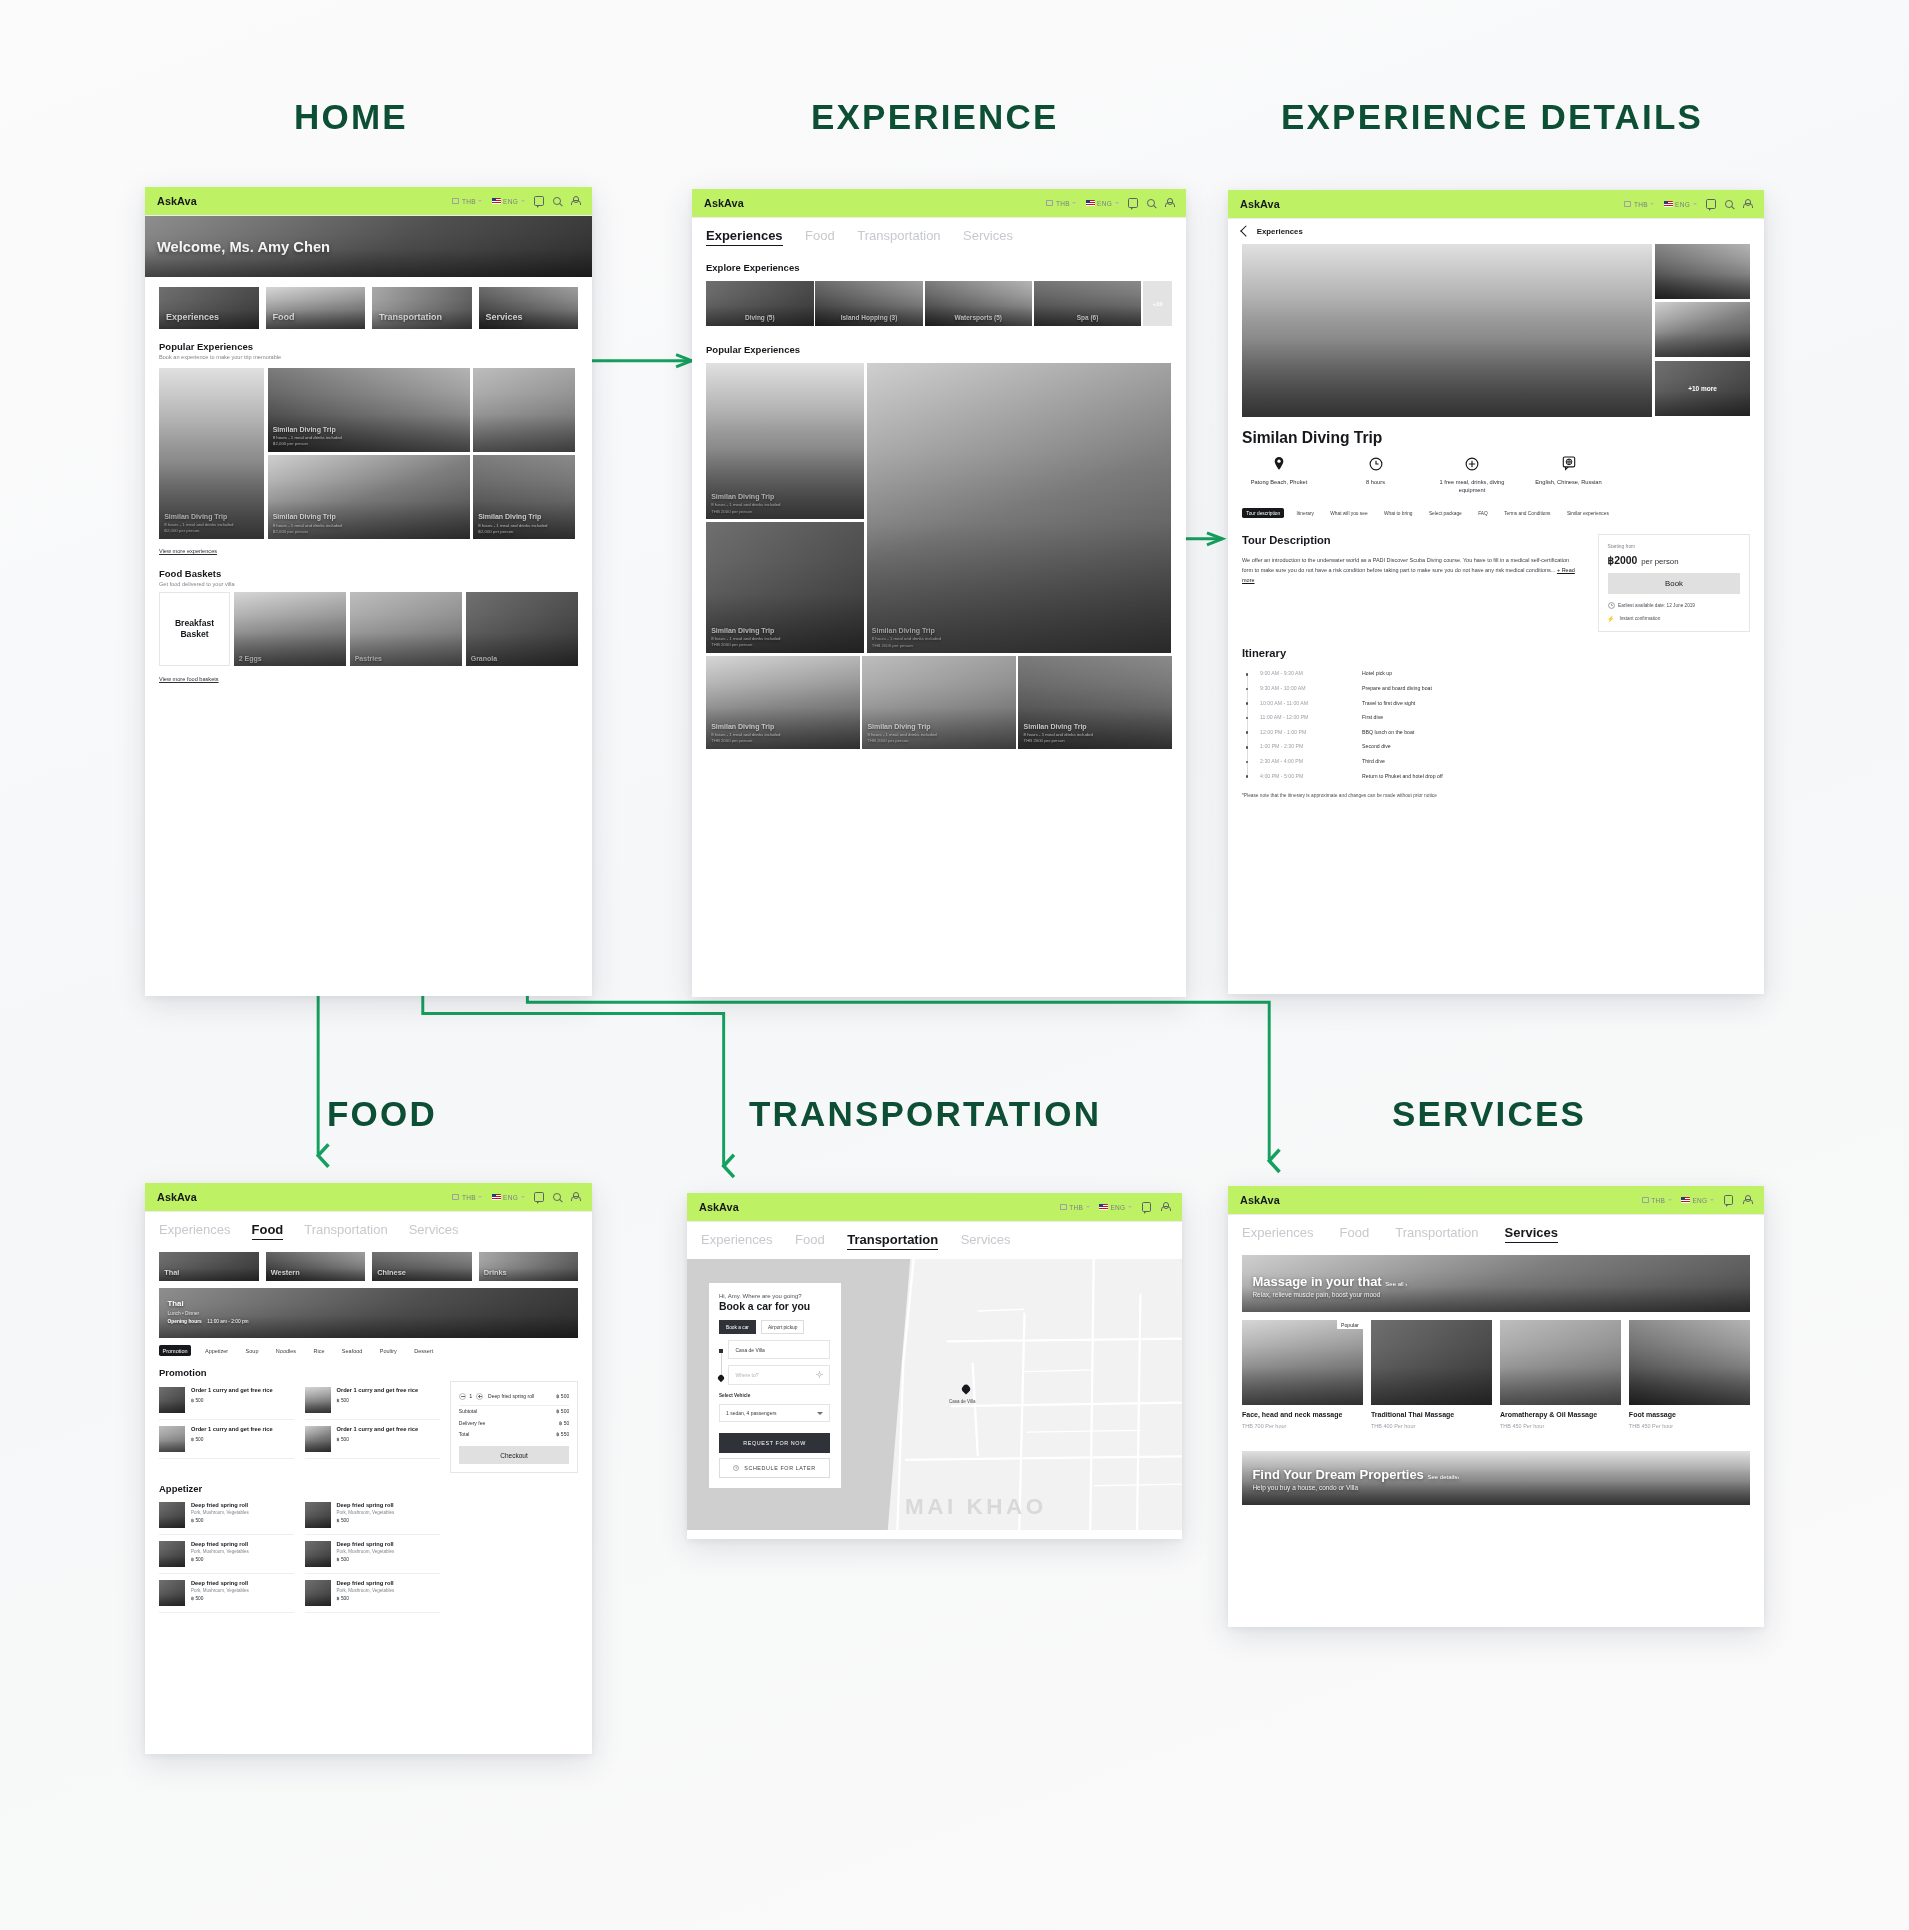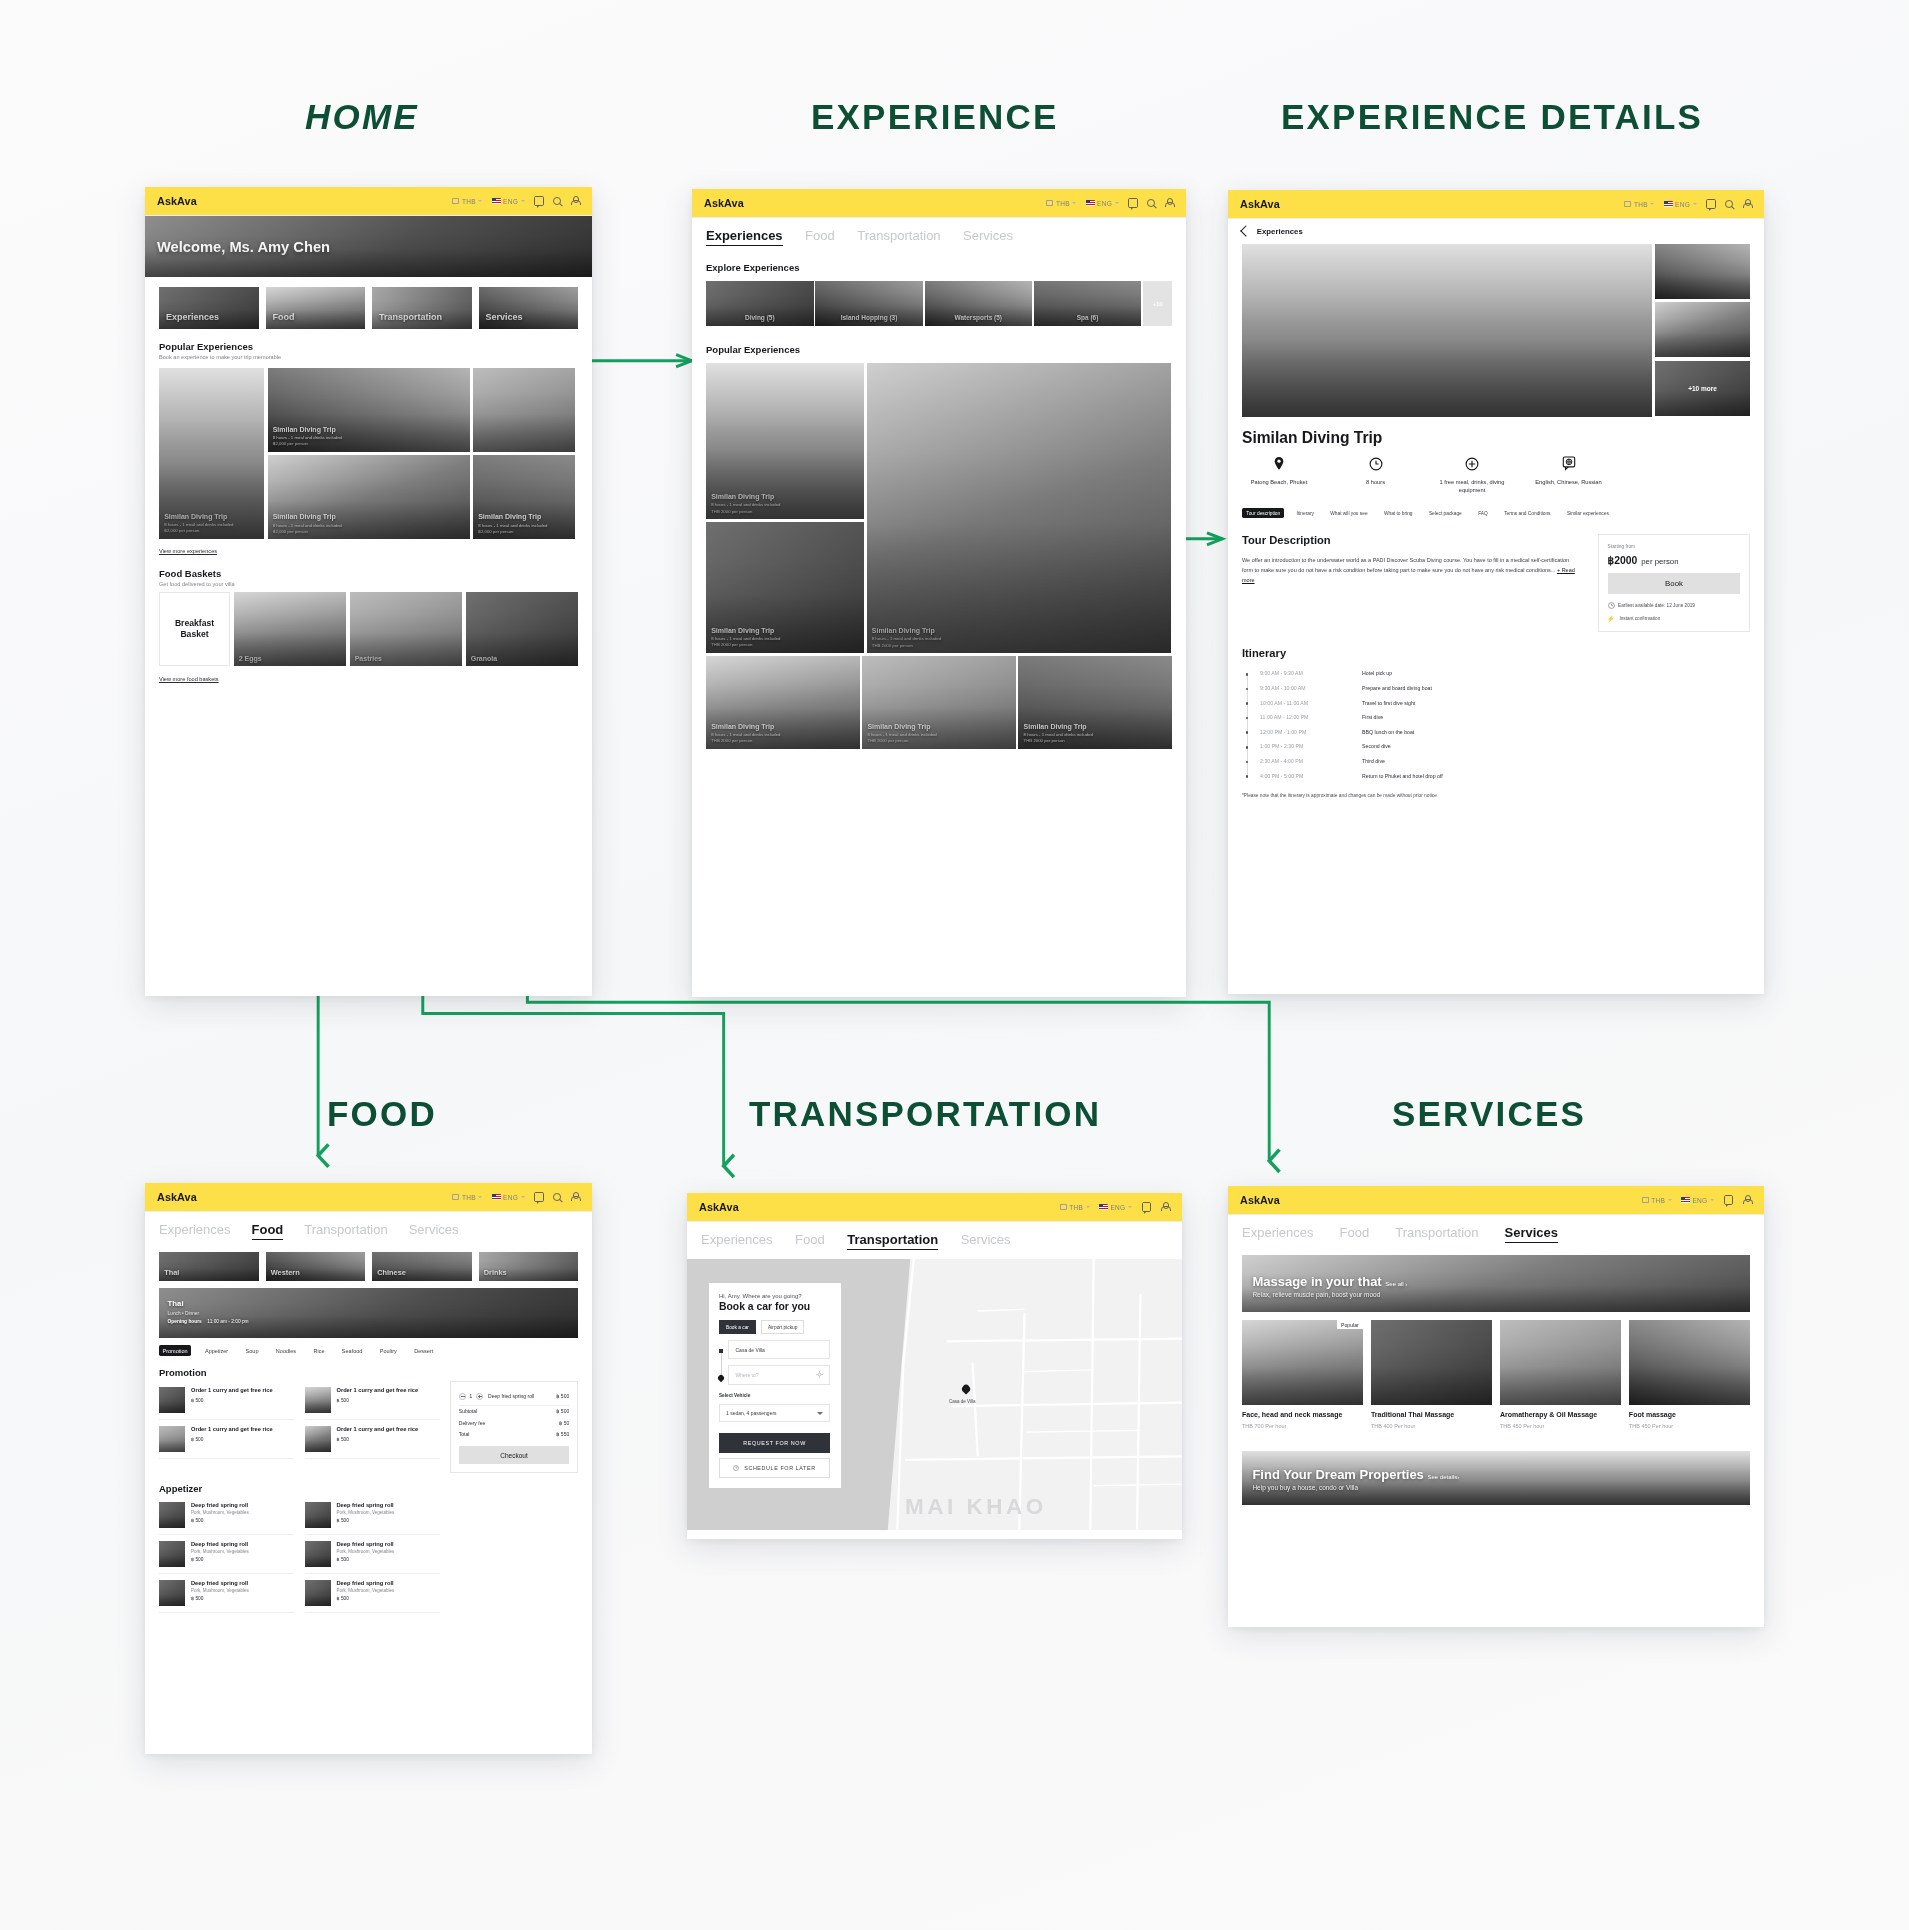--- a/index.html
+++ b/index.html
@@ -15,21 +15,21 @@
     font-size:35px; letter-spacing:2.2px; white-space:nowrap;
     font-family:"Liberation Sans", sans-serif;
   }
   
   .panel{
     position:absolute; background:#fff;
     box-shadow:0 8.6px 29px rgba(40,50,70,.13), 0 1.7px 7px rgba(40,50,70,.07);
     overflow:hidden;
   }
   .topbar{
-    height:29px; background:#fde047; border-bottom:0.9px solid #ececec;
+    height:29px; background:#bef264; border-bottom:0.9px solid #ececec;
     display:flex; align-items:center; padding:0 12px; gap:5.2px;
   }
   .brand{ font-size:10.8px; font-weight:700; color:#16181c; letter-spacing:0.1px;}
   .topbar-right{ margin-left:auto; display:flex; align-items:center; gap:9.5px; }
   .tb-item{ display:flex; align-items:center; gap:2.6px; font-size:6.5px; color:#7b7f86; letter-spacing:0.3px;}
   .tb-ico{ width:7px;height:6px;border:0.9px solid #9aa0a6; border-radius:0.9px; display:inline-block;}
   .flag{ width:8.6px;height:6px;
     background:linear-gradient(#c8102e 0 16%,#fff 16% 33%,#c8102e 33% 50%,#fff 50% 66%,#c8102e 66% 83%,#fff 83% 100%);
     position:relative; border-radius:0.9px;}
   .flag::after{content:"";position:absolute;left:0;top:0;width:45%;height:58%;background:#2a3b78;}
@@ -182,21 +182,21 @@
     <circle cx="489" cy="400" r="9" fill="#fdfbf0"></circle>
     <circle cx="610" cy="400" r="9" fill="#fdfbf0"></circle>
     <circle cx="1041" cy="623" r="9" fill="#fdfbf0"></circle>
   </g>
   <g fill="none" stroke="#14a05e" stroke-width="3.4">
     <path d="M782,410 L800,417 L782,424"></path>
     <path d="M1396,616 L1414,623 L1396,630"></path>
   </g>
 </svg>
 
-<div class="flow-title" style="left:305px; top:97px;font-style:italic;">HOME</div>
+<div class="flow-title" style="left:294px; top:97px;">HOME</div>
 <div class="flow-title" style="left:811px; top:97px;">EXPERIENCE</div>
 <div class="flow-title" style="left:1281px; top:97px;">EXPERIENCE DETAILS</div>
 <div class="flow-title" style="left:327px; top:1094px;">FOOD</div>
 <div class="flow-title" style="left:749px; top:1094px;">TRANSPORTATION</div>
 <div class="flow-title" style="left:1392px; top:1094px;">SERVICES</div>
 
 <div class="panel" style="left:145px; top:187px; width:447px; height:809px;">
   <div class="topbar">
     <div class="brand">AskAva</div>
     <div class="topbar-right">

